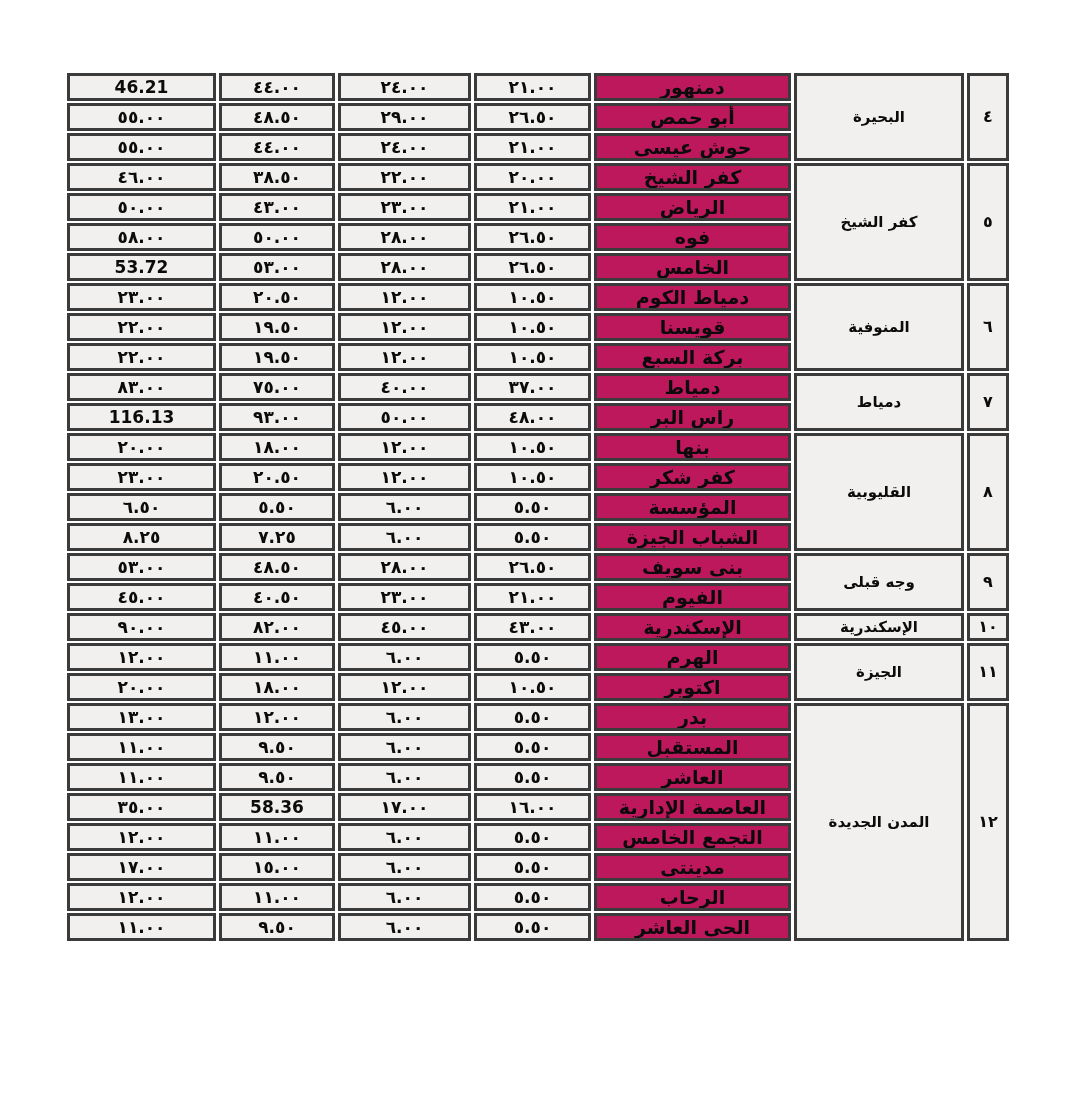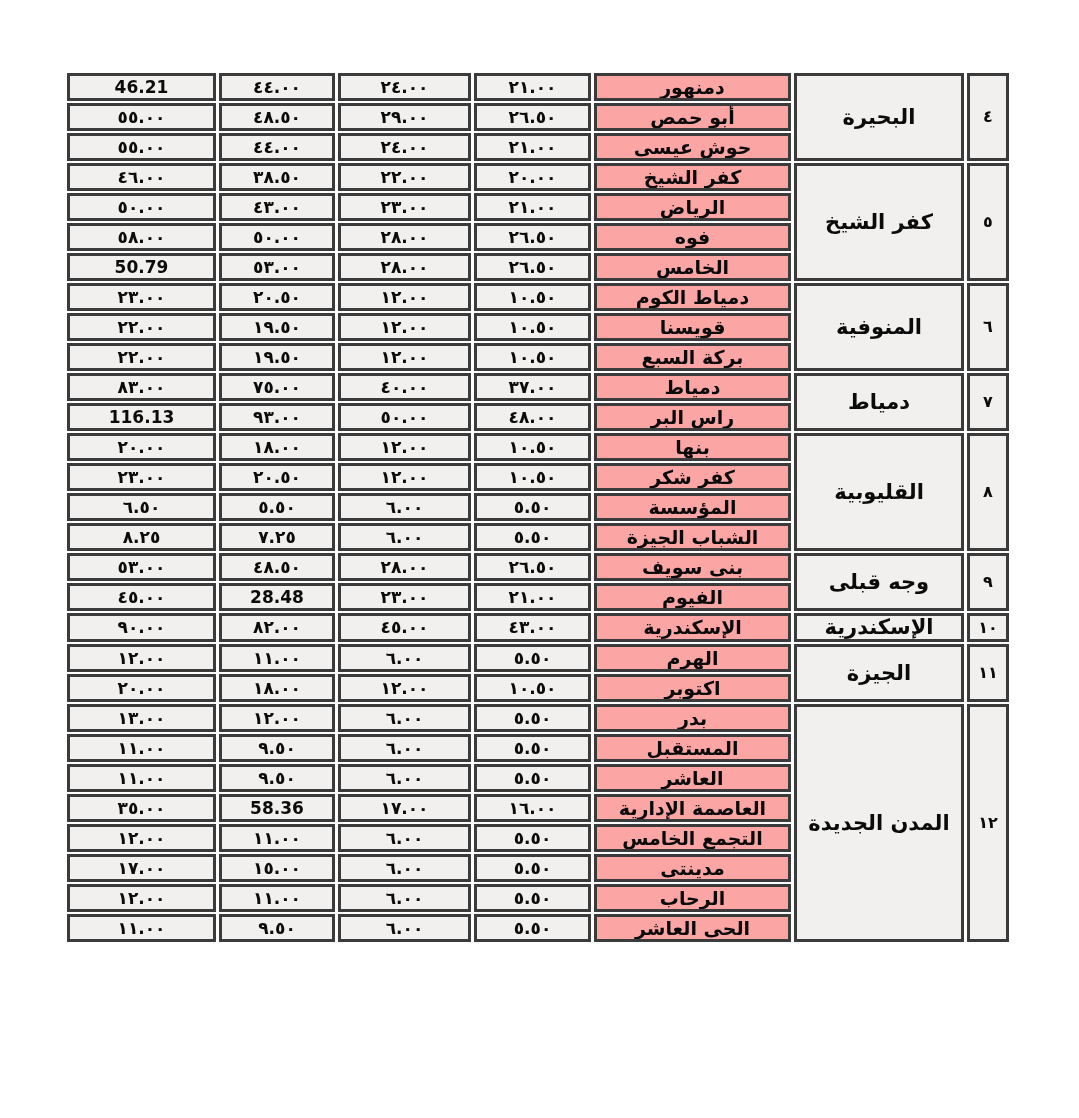--- a/index.html
+++ b/index.html
@@ -29,25 +29,25 @@
     text-align: center;
     vertical-align: middle;
     font-weight: bold;
     color: #0b0b0b;
     background: #f1f0ee;
     white-space: nowrap;
     overflow: hidden;
     line-height: 1;
   }
   table.price td.cell-city {
-    background: #fca5a5;
+    background: #be185d;
     font-size: 19px;
   }
   table.price td.cell-gov {
-    font-size: 21px;
+    font-size: 15px;
   }
   table.price td.cell-idx {
     font-size: 16px;
   }
   table.price td.cell-num {
     font-size: 17px;
   }
 </style>
 </head>
 <body>
@@ -108,21 +108,21 @@
           <td class="cell-num">٢٦.٥٠</td>
           <td class="cell-num">٢٨.٠٠</td>
           <td class="cell-num">٥٠.٠٠</td>
           <td class="cell-num">٥٨.٠٠</td>
         </tr>
         <tr>
           <td class="cell-city">الخامس</td>
           <td class="cell-num">٢٦.٥٠</td>
           <td class="cell-num">٢٨.٠٠</td>
           <td class="cell-num">٥٣.٠٠</td>
-          <td class="cell-num">50.79</td>
+          <td class="cell-num">53.72</td>
         </tr>
         <tr>
           <td class="cell-idx" rowspan="3">٦</td>
           <td class="cell-gov" rowspan="3">المنوفية</td>
           <td class="cell-city">دمياط الكوم</td>
           <td class="cell-num">١٠.٥٠</td>
           <td class="cell-num">١٢.٠٠</td>
           <td class="cell-num">٢٠.٥٠</td>
           <td class="cell-num">٢٣.٠٠</td>
         </tr>
@@ -192,21 +192,21 @@
           <td class="cell-city">بنى سويف</td>
           <td class="cell-num">٢٦.٥٠</td>
           <td class="cell-num">٢٨.٠٠</td>
           <td class="cell-num">٤٨.٥٠</td>
           <td class="cell-num">٥٣.٠٠</td>
         </tr>
         <tr>
           <td class="cell-city">الفيوم</td>
           <td class="cell-num">٢١.٠٠</td>
           <td class="cell-num">٢٣.٠٠</td>
-          <td class="cell-num">28.48</td>
+          <td class="cell-num">٤٠.٥٠</td>
           <td class="cell-num">٤٥.٠٠</td>
         </tr>
         <tr>
           <td class="cell-idx">١٠</td>
           <td class="cell-gov">الإسكندرية</td>
           <td class="cell-city">الإسكندرية</td>
           <td class="cell-num">٤٣.٠٠</td>
           <td class="cell-num">٤٥.٠٠</td>
           <td class="cell-num">٨٢.٠٠</td>
           <td class="cell-num">٩٠.٠٠</td>

